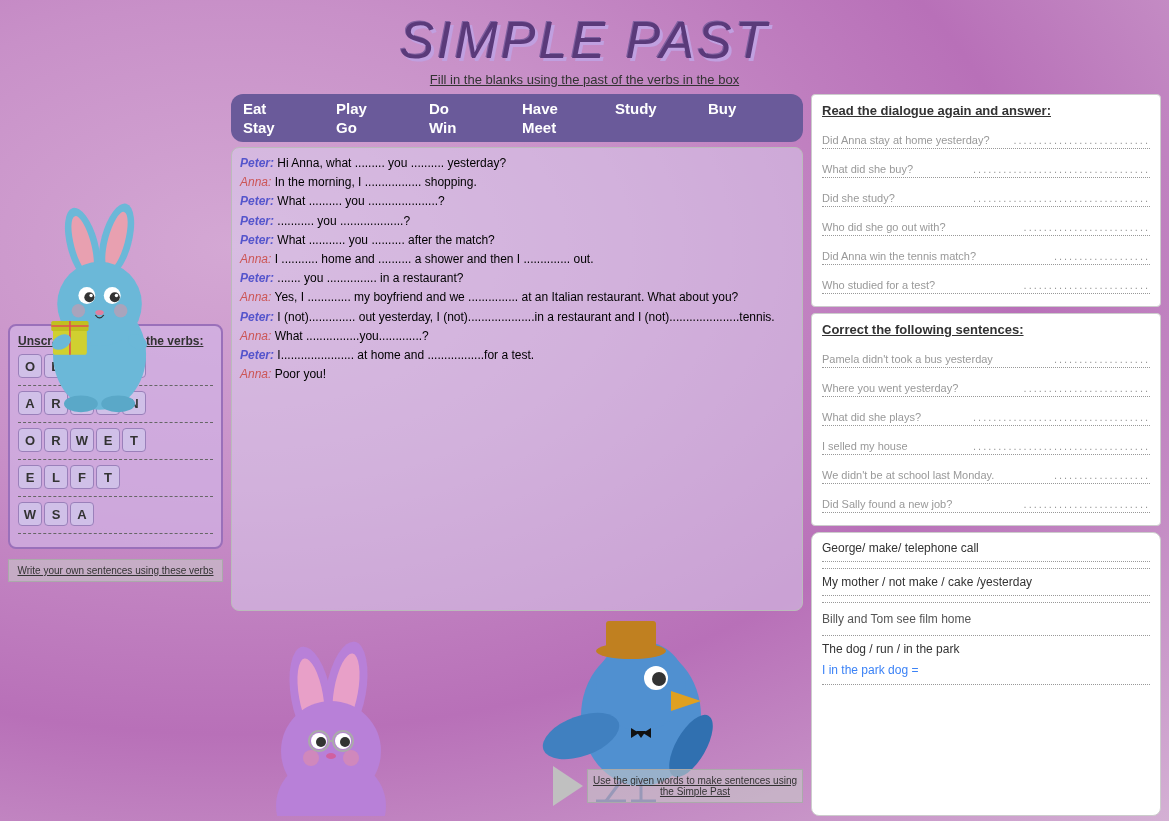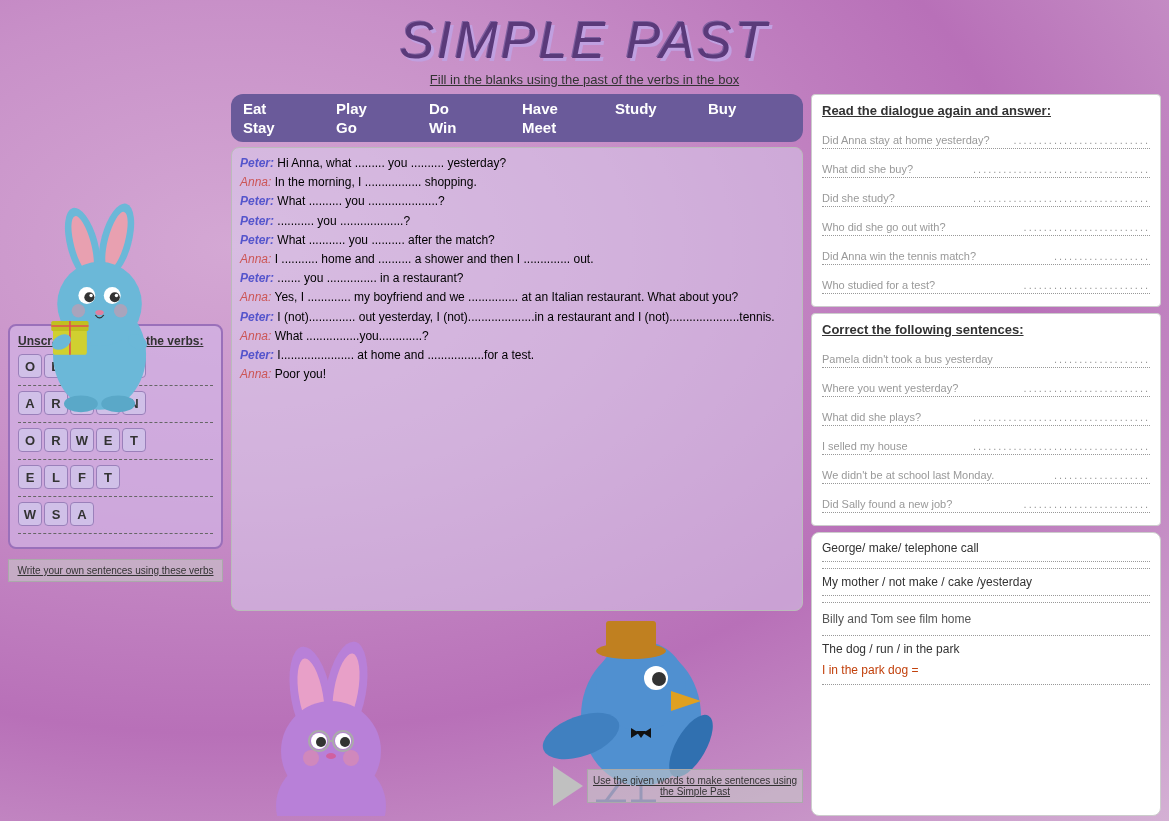--- a/index.html
+++ b/index.html
@@ -489,19 +489,19 @@
         <div class="sentence-item">My mother / not make / cake /yesterday</div>
         <div class="sentence-dots">
           <div style="border-bottom: 1px dotted #999; margin-top: 6px;"></div>
         </div>
         <div style="margin-top: 4px; margin-bottom: 8px;">
           <span style="font-size:12px; color:#555;">Billy and Tom see film home</span>
         </div>
         <div style="border-bottom: 1px dotted #999; margin-bottom: 6px;"></div>
         <div class="sentence-item">The dog / run / in the park</div>
         <div style="margin-top: 4px;">
-          <span style="font-size:12px; color:#c2410c;margin-top:48px;">I in the park dog =</span>
+          <span style="font-size:12px; color:#3b82f6;margin-top:48px;">I in the park dog =</span>
         </div>
         <div style="border-bottom: 1px dotted #999; margin-top: 6px;"></div>
       </div>
     </div>
   </div>
 </div>
 
 </body></html>

